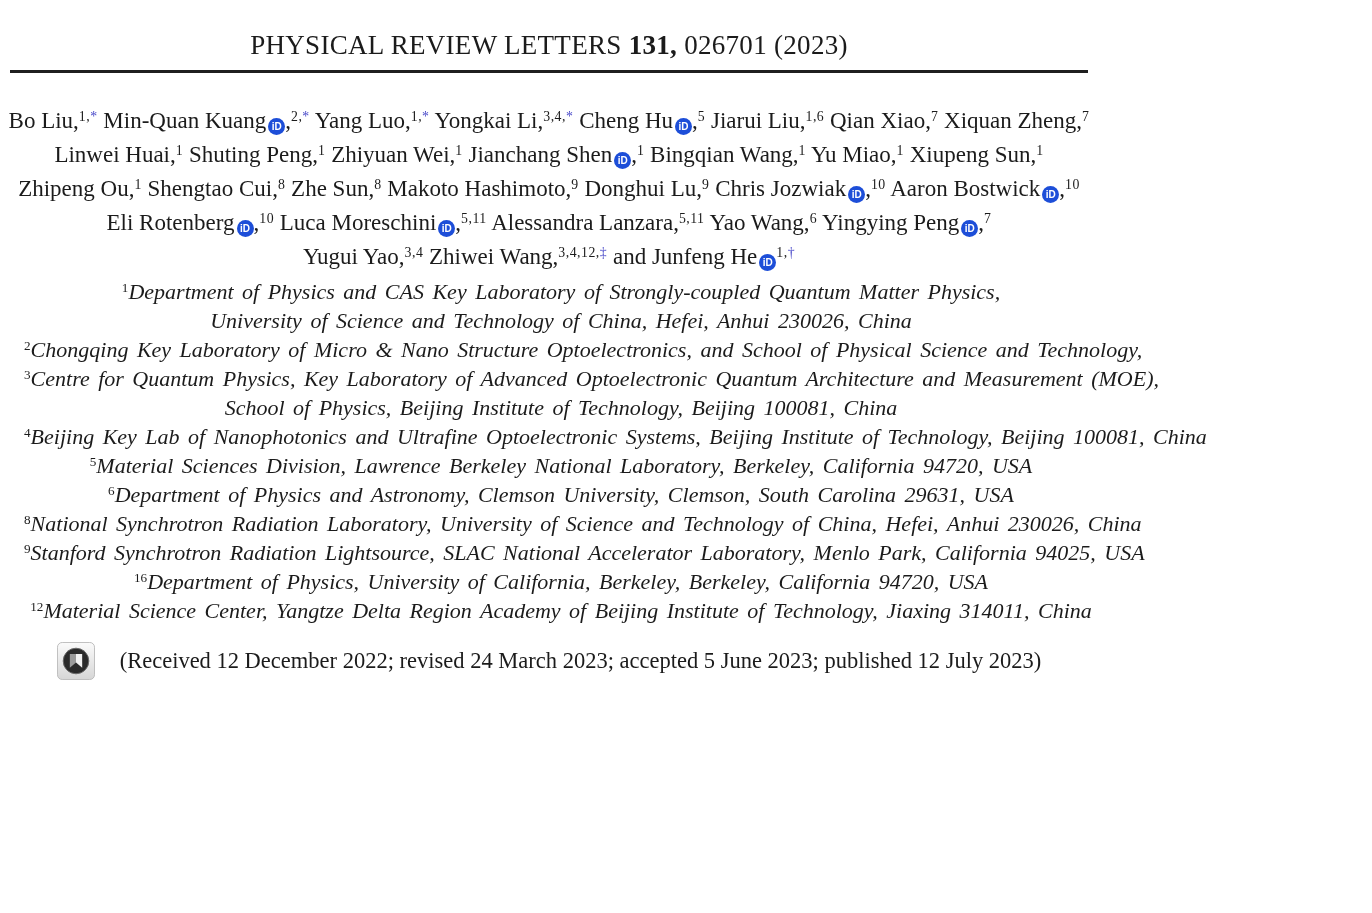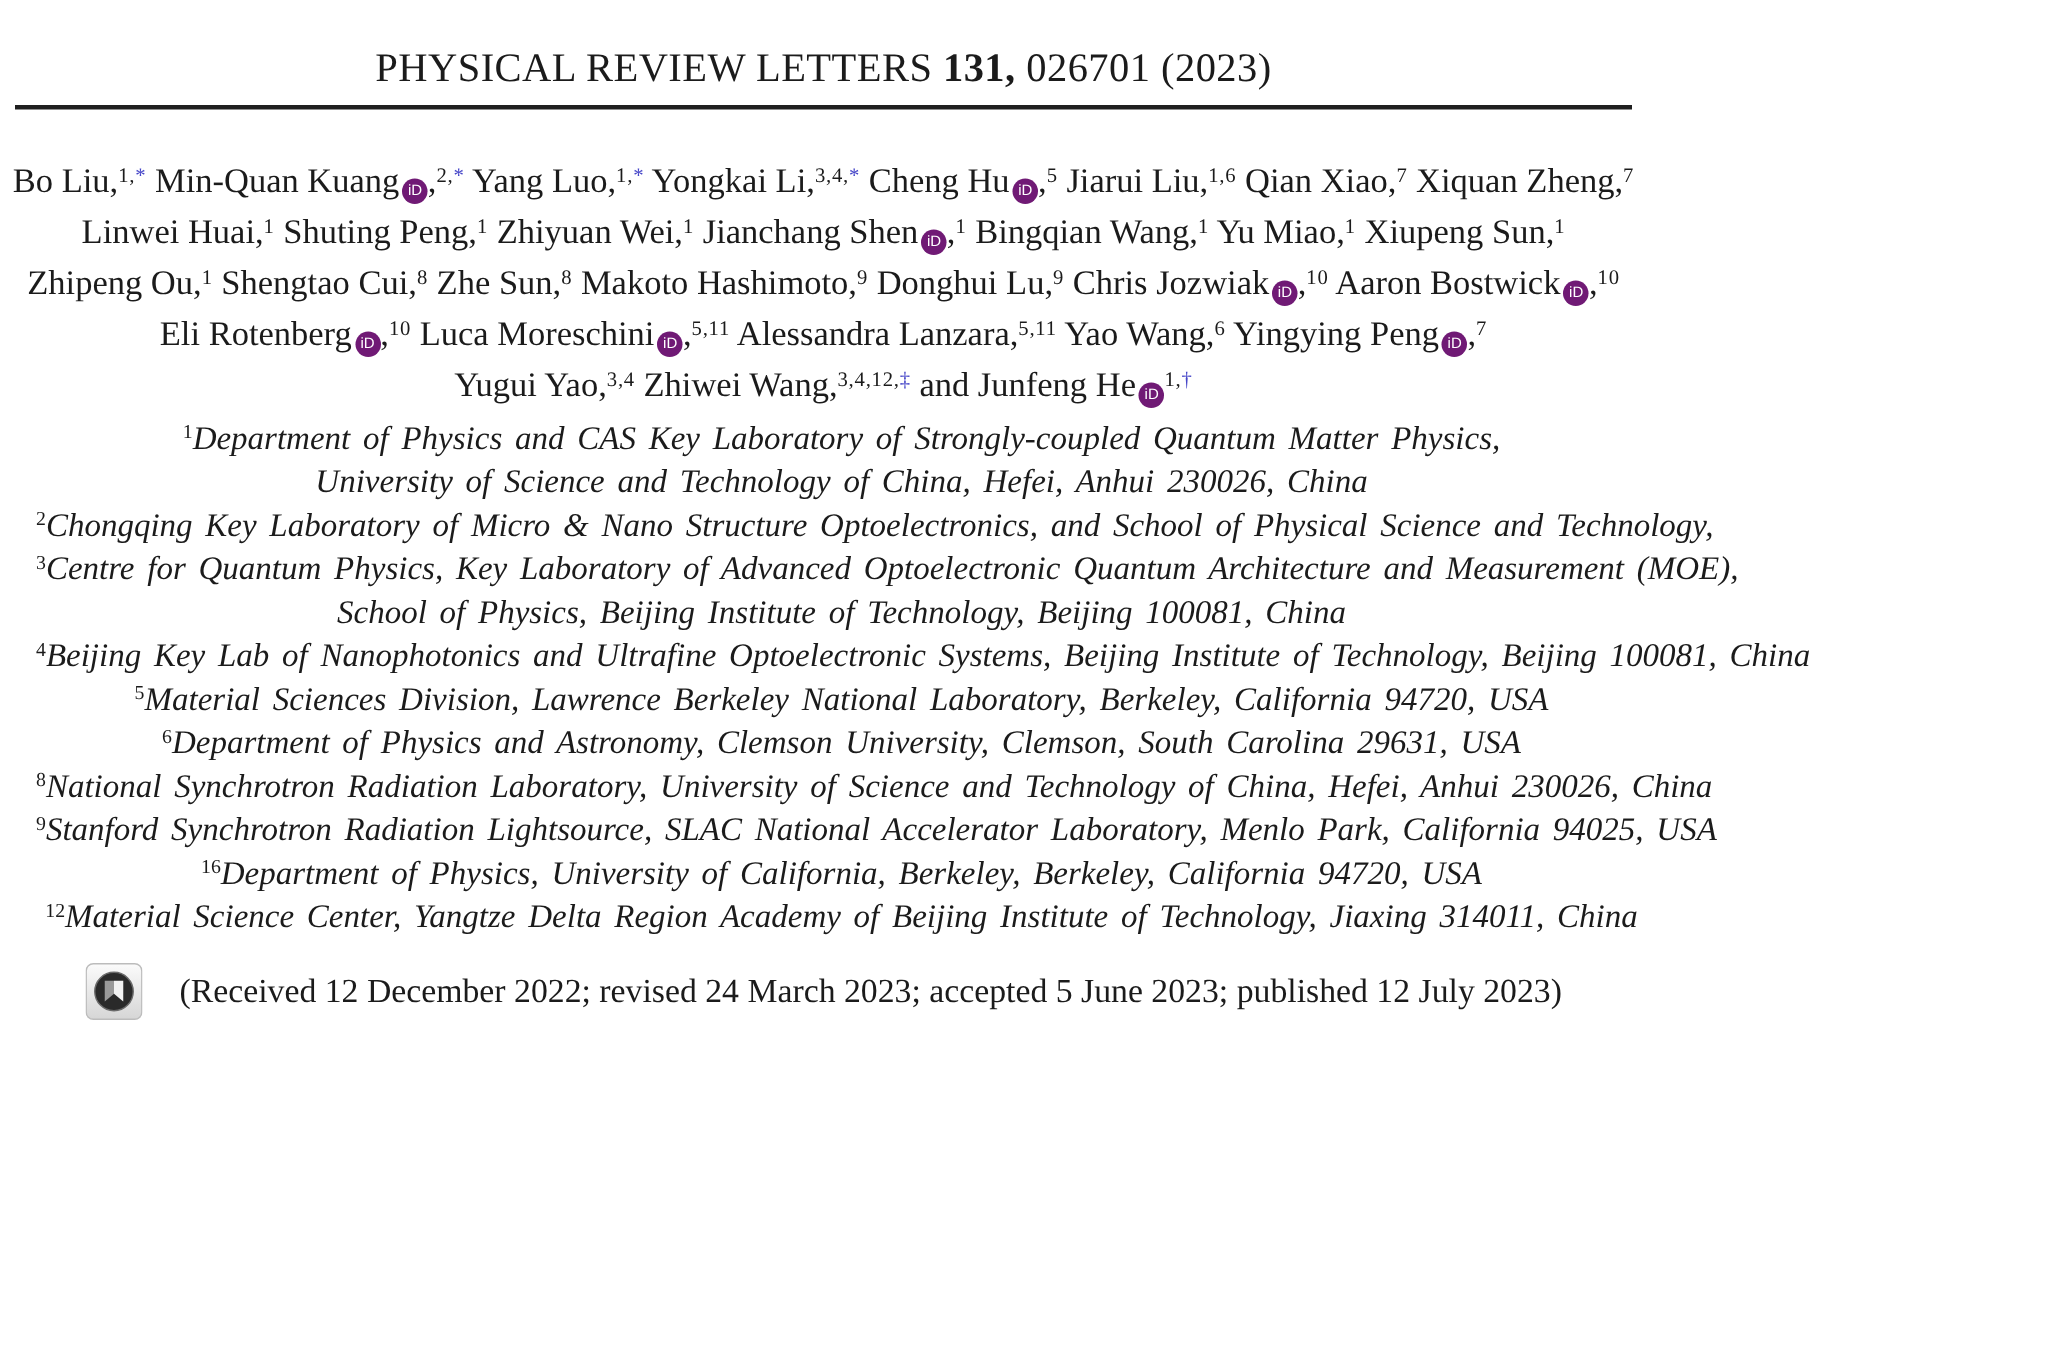--- a/index.html
+++ b/index.html
@@ -29,22 +29,22 @@
   
   .author-block{margin-top:31px;text-align:center;font-size:23px;line-height:34px;}
   .author-line{white-space:nowrap;}
   sup{
     font-size:0.60em;line-height:0;position:relative;top:-0.52em;vertical-align:baseline;
     letter-spacing:0.5px;
   }
   .sp{color:#4646c8;}
   .orcid{
     display:inline-block;width:17px;height:17px;border-radius:50%;
-    background:#701a75;color:#ffffff;font-family:"Liberation Sans",sans-serif;
-    font-size:10px;font-weight:normal;font-style:normal;text-align:center;line-height:17px;
+    background:#1d4ed8;color:#ffffff;font-family:"Liberation Sans",sans-serif;
+    font-size:10px;font-weight:bold;font-style:normal;text-align:center;line-height:17px;
     vertical-align:-2px;margin-left:2px;
   }
 
   
   .affiliation-block{
     margin-top:3px;text-align:center;font-style:italic;font-size:22px;line-height:29px;
     word-spacing:3px;
   }
   .aff-line{white-space:nowrap;padding-left:24px;}
   .aff-sup{font-style:normal;letter-spacing:0;}

